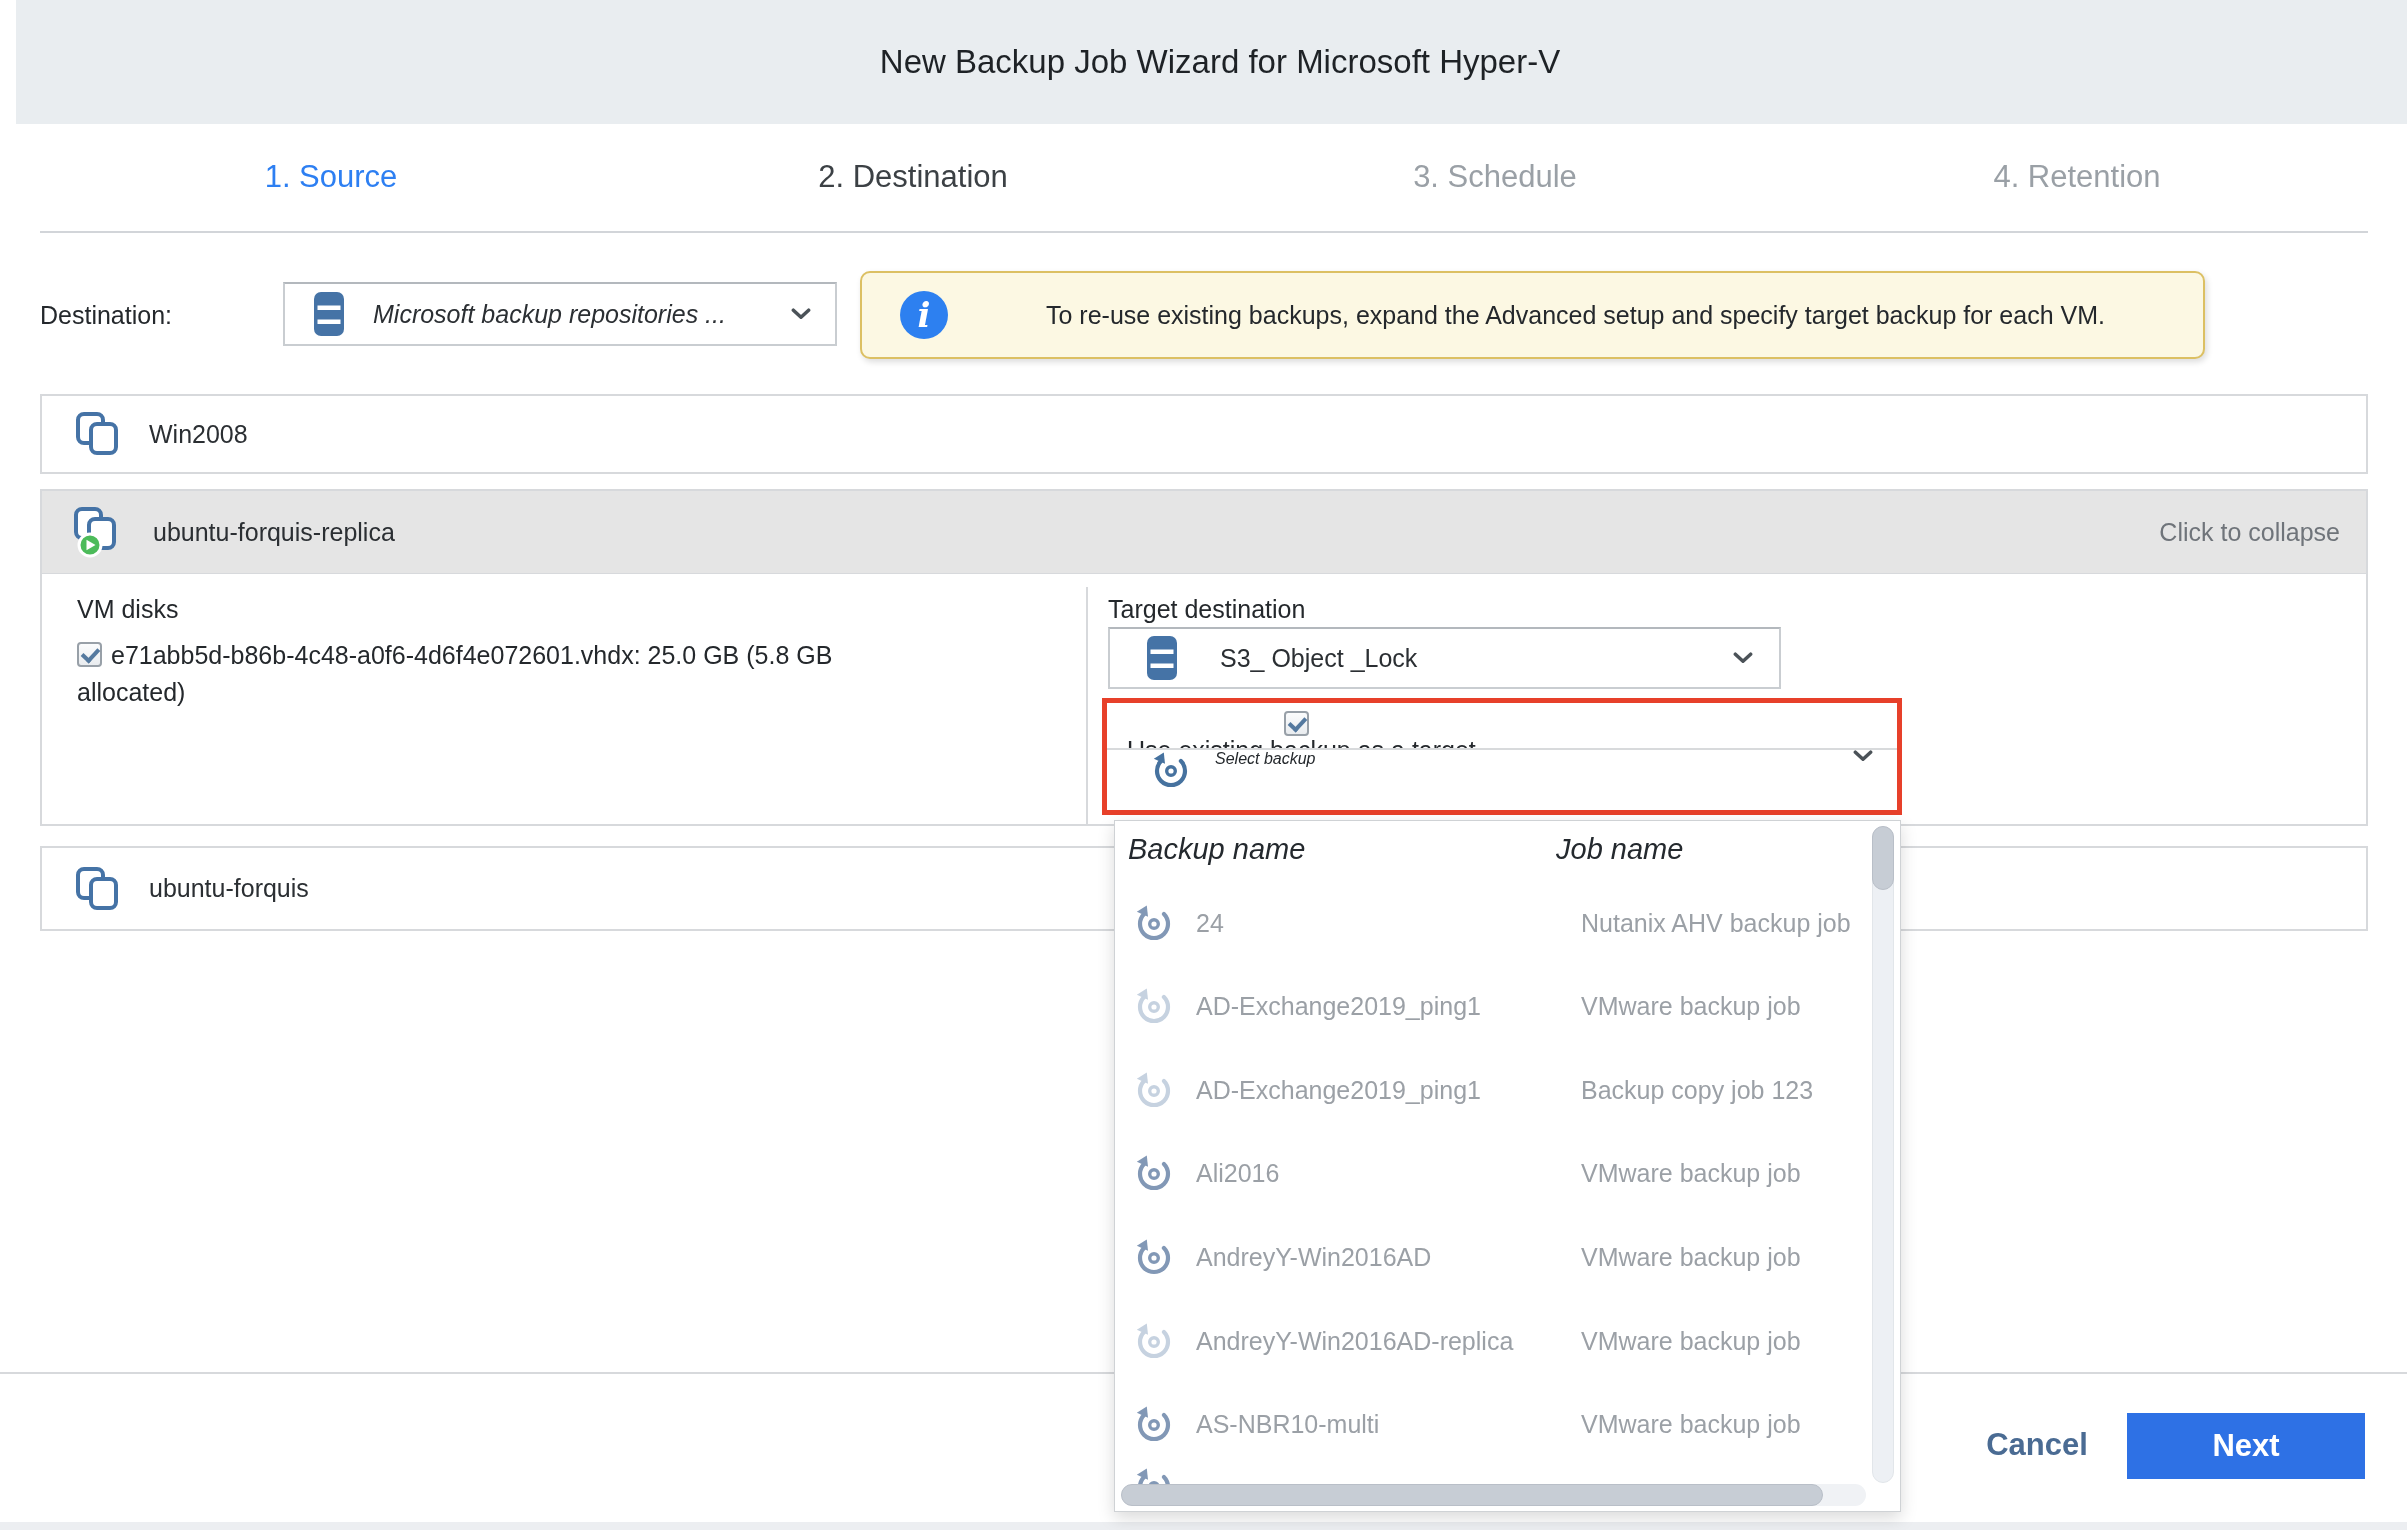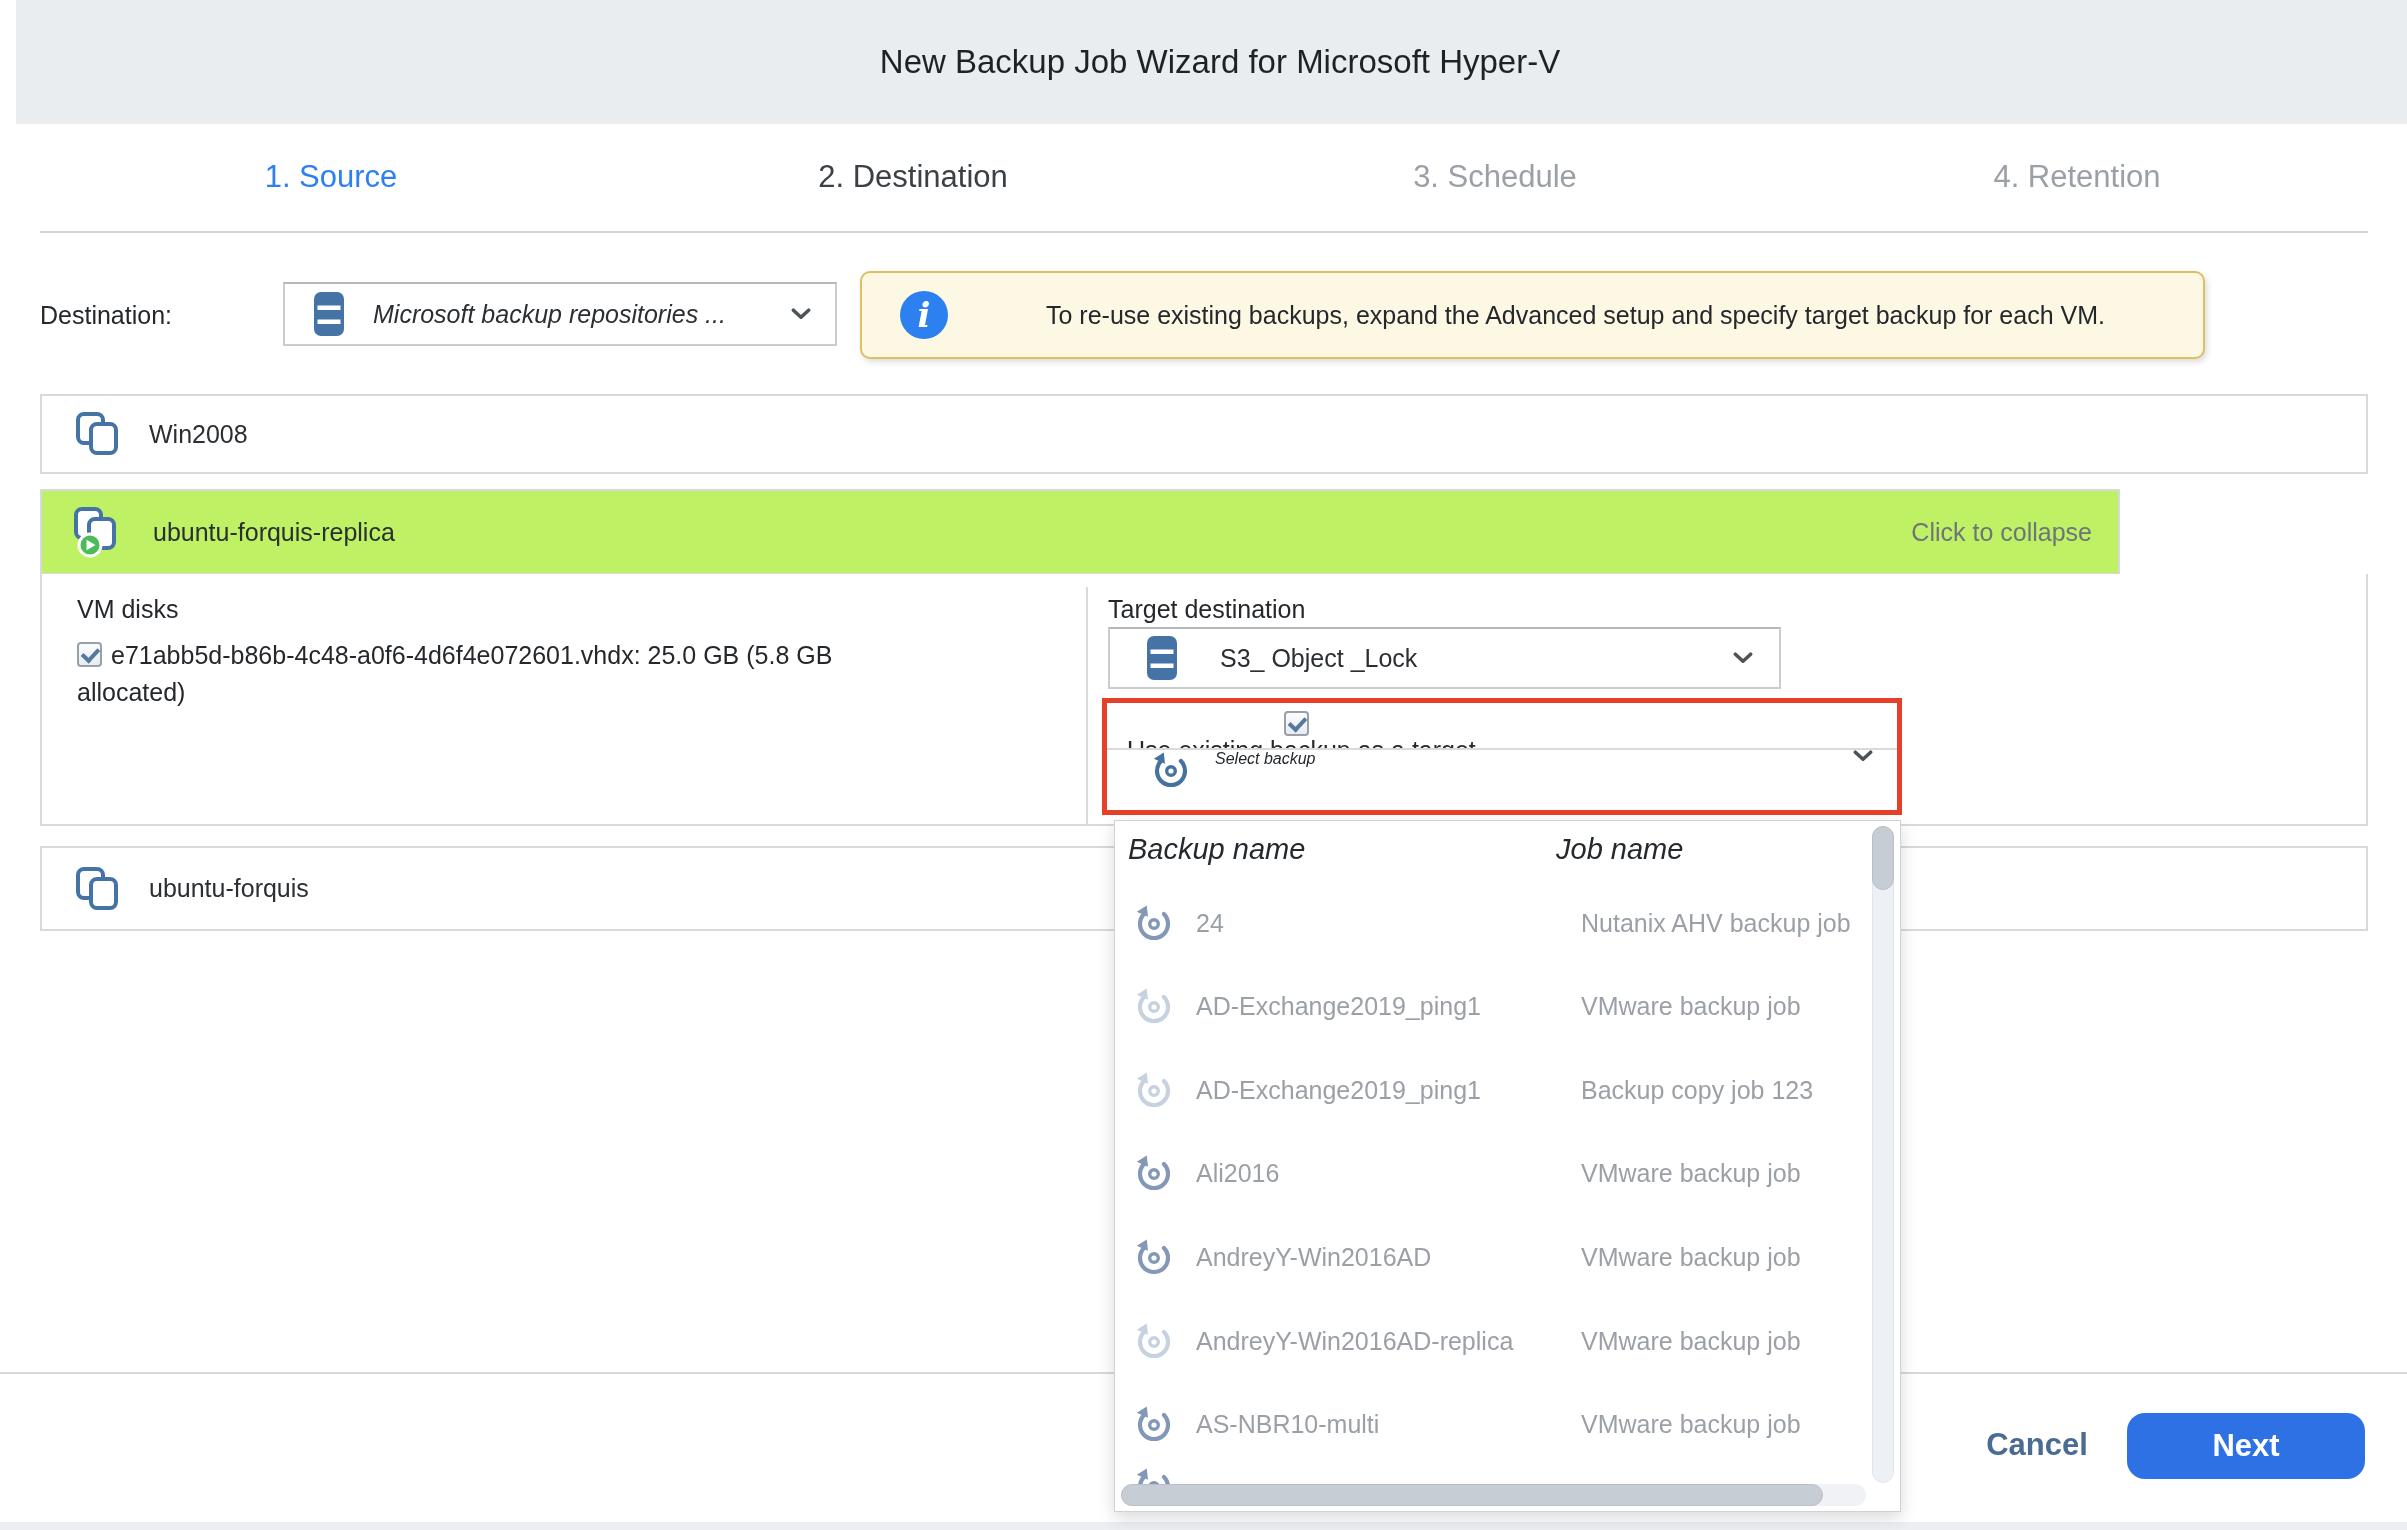--- a/index.html
+++ b/index.html
@@ -40,21 +40,21 @@
   .info-i::after{content:"i";}
   .banner-text{flex:1;text-align:center;font-size:25px;color:#24282c;padding:0 30px;}
 
   
   .vm-row{box-sizing:border-box;background:#fff;border:2px solid #d7d9dc;display:flex;align-items:center;}
   .row-win2008{left:40px;top:394px;width:2328px;height:80px;}
   .row-ubuntu{left:40px;top:846px;width:2328px;height:85px;}
   .vm-row .vm-svg{margin-left:33px;margin-right:28px;flex:0 0 auto;}
   .vm-name{font-size:25px;color:#2b2f33;}
 
-  .replica-header{left:40px;top:489px;width:2080px;height:86px;box-sizing:border-box;background:#bef264;
+  .replica-header{left:40px;top:489px;width:2328px;height:86px;box-sizing:border-box;background:#e5e5e5;
           border:2px solid #d7d9dc;display:flex;align-items:center;}
   .replica-header .vm-svg{margin-left:31px;margin-right:28px;flex:0 0 auto;}
   .collapse-hint{margin-left:auto;margin-right:26px;font-size:25px;color:#6f747a;}
 
   .expanded{left:40px;top:574px;width:2328px;height:252px;box-sizing:border-box;background:#fff;
           border:2px solid #d7d9dc;border-top:none;}
   .col-divider{left:1086px;top:587px;width:2px;height:239px;background:#d7d9dc;}
 
   .vmdisks-label{left:77px;top:595px;font-size:25px;color:#24282c;}
   .disk-line{left:77px;top:637px;width:856px;font-size:25px;color:#24282c;line-height:37px;}
@@ -101,21 +101,21 @@
   .htrack{position:absolute;left:6px;right:34px;bottom:5px;height:22px;background:#f0f2f5;border-radius:12px;}
   .hthumb{position:absolute;left:6px;bottom:5px;width:702px;height:22px;background:#c7cdd5;
           border:1px solid #b9bfc8;border-radius:12px;box-sizing:border-box;}
   .partial-icon{position:absolute;left:19px;top:645px;}
 
   
   .footer-rule{left:0;top:1372px;width:2408px;height:2px;background:#d7d9dc;z-index:1;}
   .cancel-btn{left:1945px;top:1412px;width:184px;height:66px;line-height:66px;text-align:center;
           font-size:31px;font-weight:700;color:#4a6b93;cursor:pointer;}
   .next-btn{left:2127px;top:1413px;width:238px;height:66px;line-height:66px;text-align:center;
-          background:#2e71e5;border-radius:18px;font-size:31px;font-weight:700;color:#fff;cursor:pointer;}
+          background:#2e71e5;border-radius:0;font-size:31px;font-weight:700;color:#fff;cursor:pointer;}
   .bottom-edge{left:0;top:1522px;width:2408px;height:8px;background:#eceef1;}
 </style>
 </head>
 <body>
 
 <div class="screen">
 
   <div class="abs titlebar">
     <div class="title">New Backup Job Wizard for Microsoft Hyper-V</div>
   </div>

